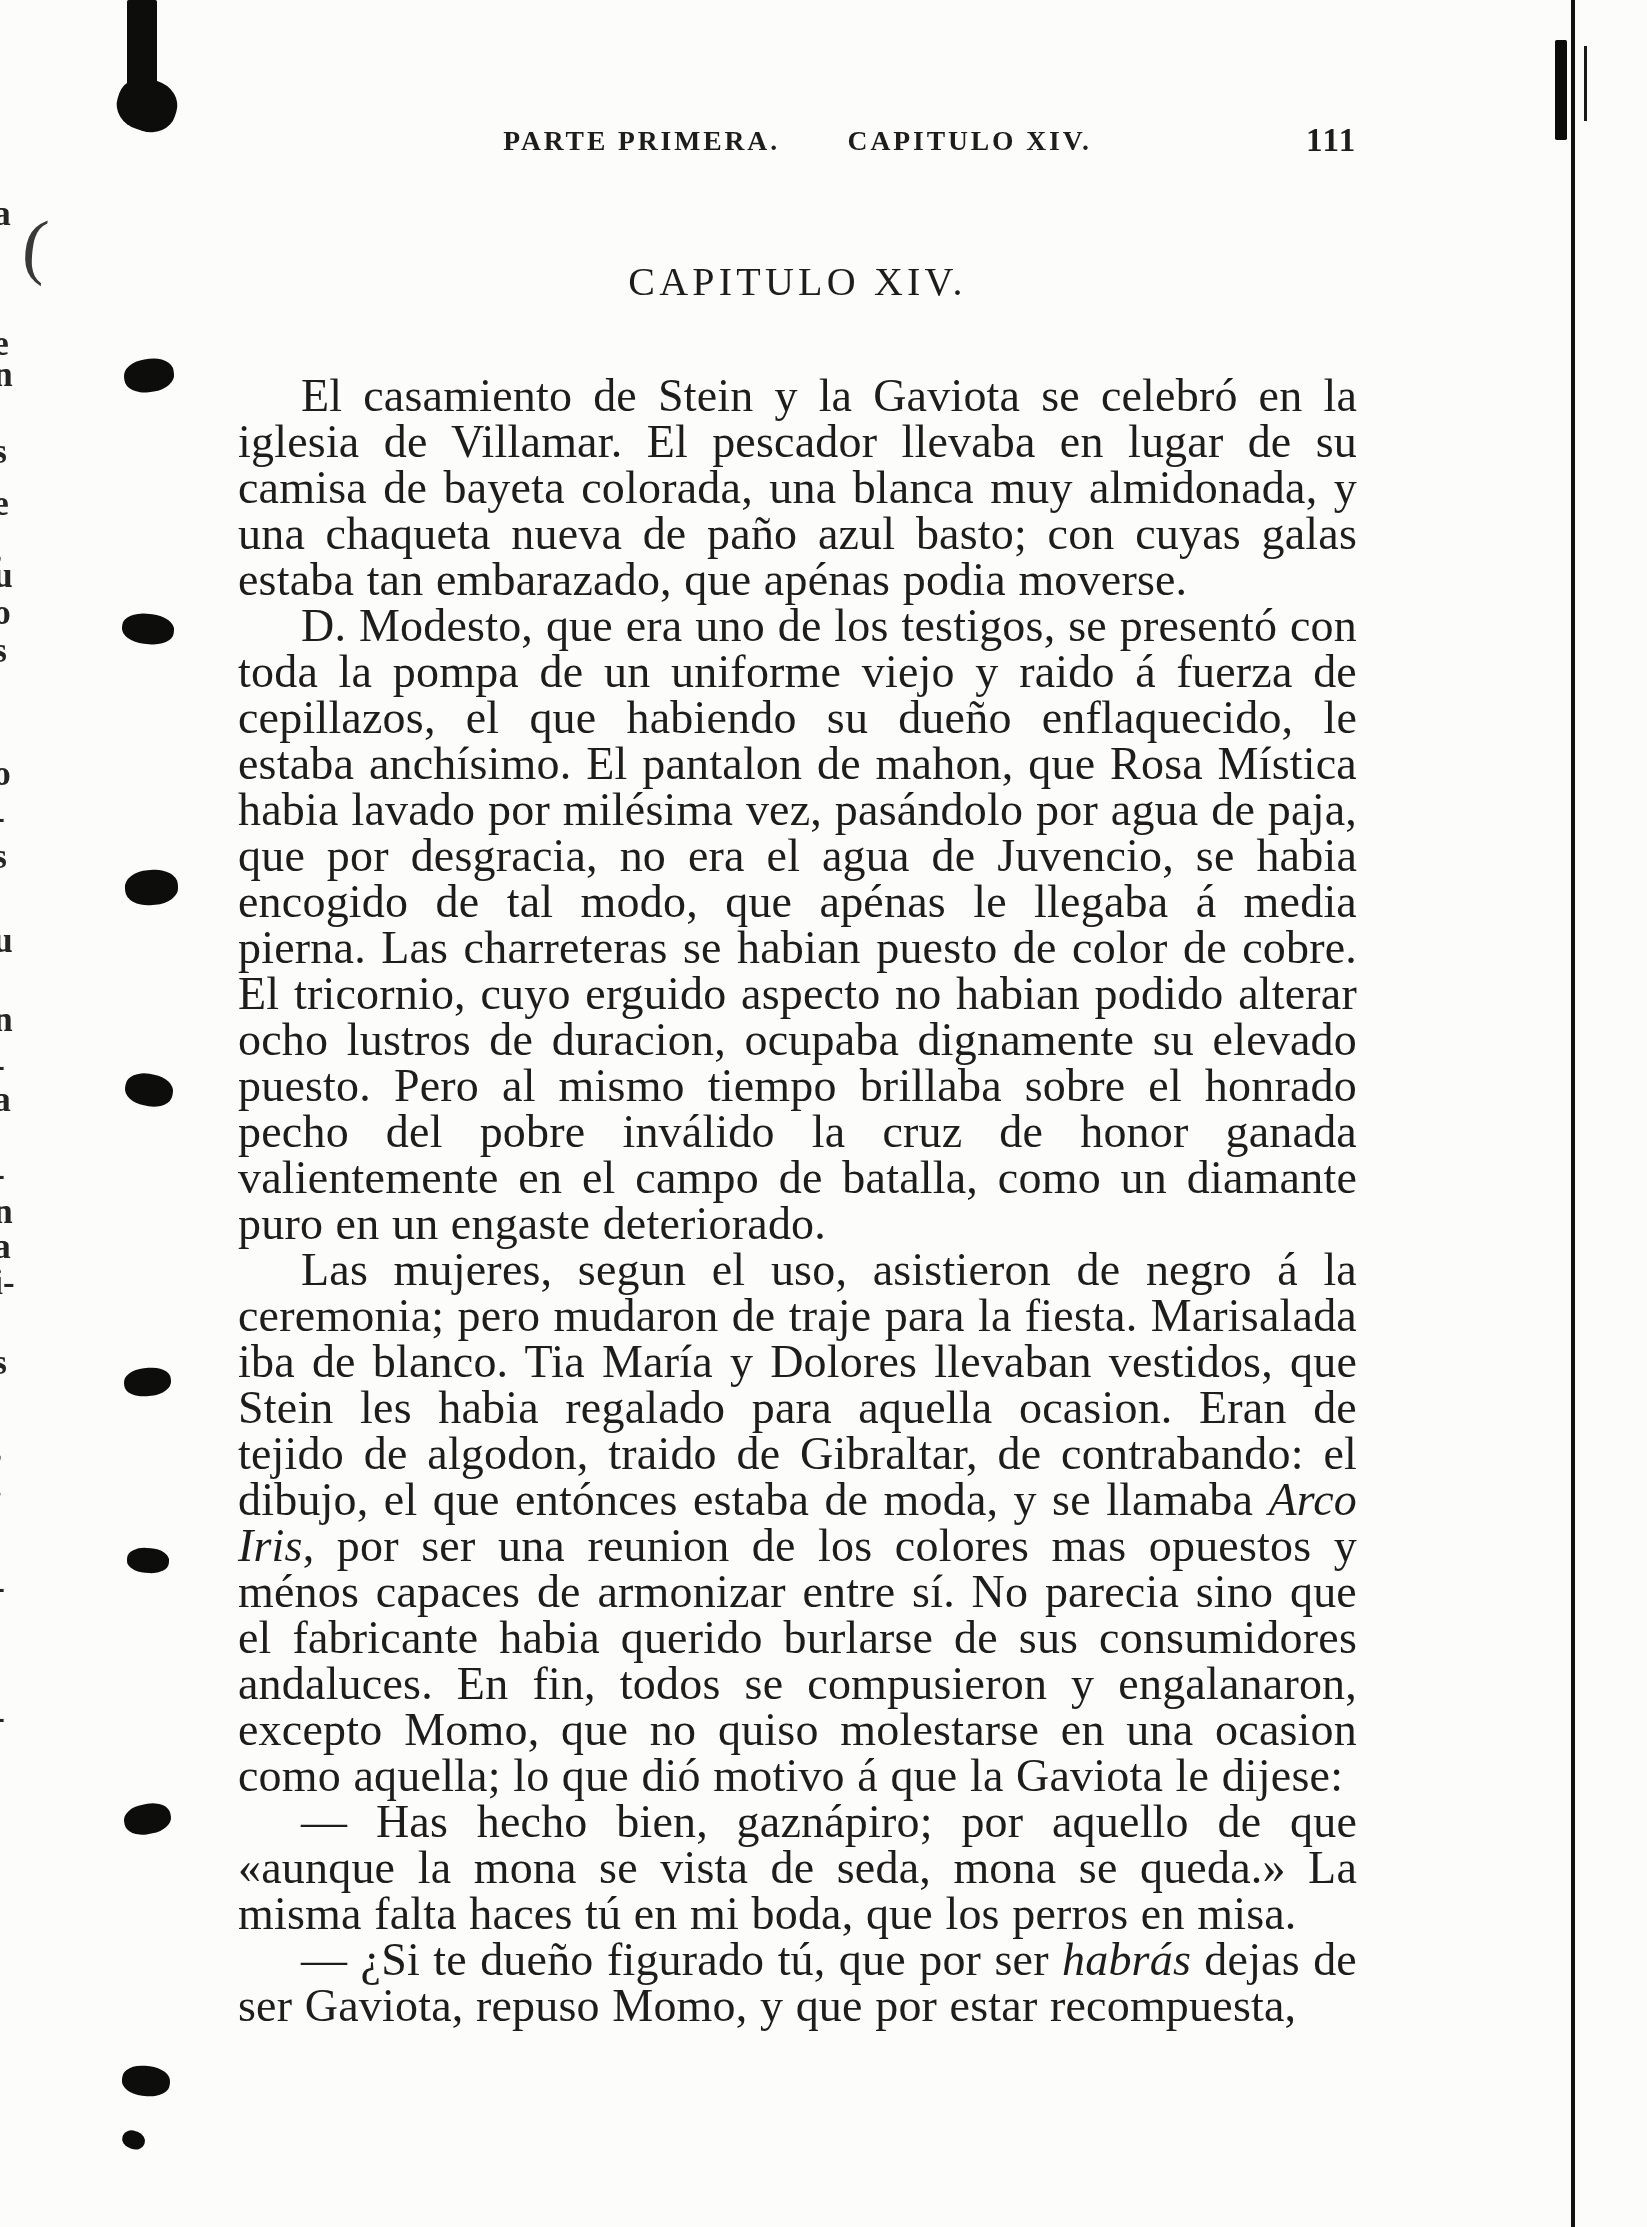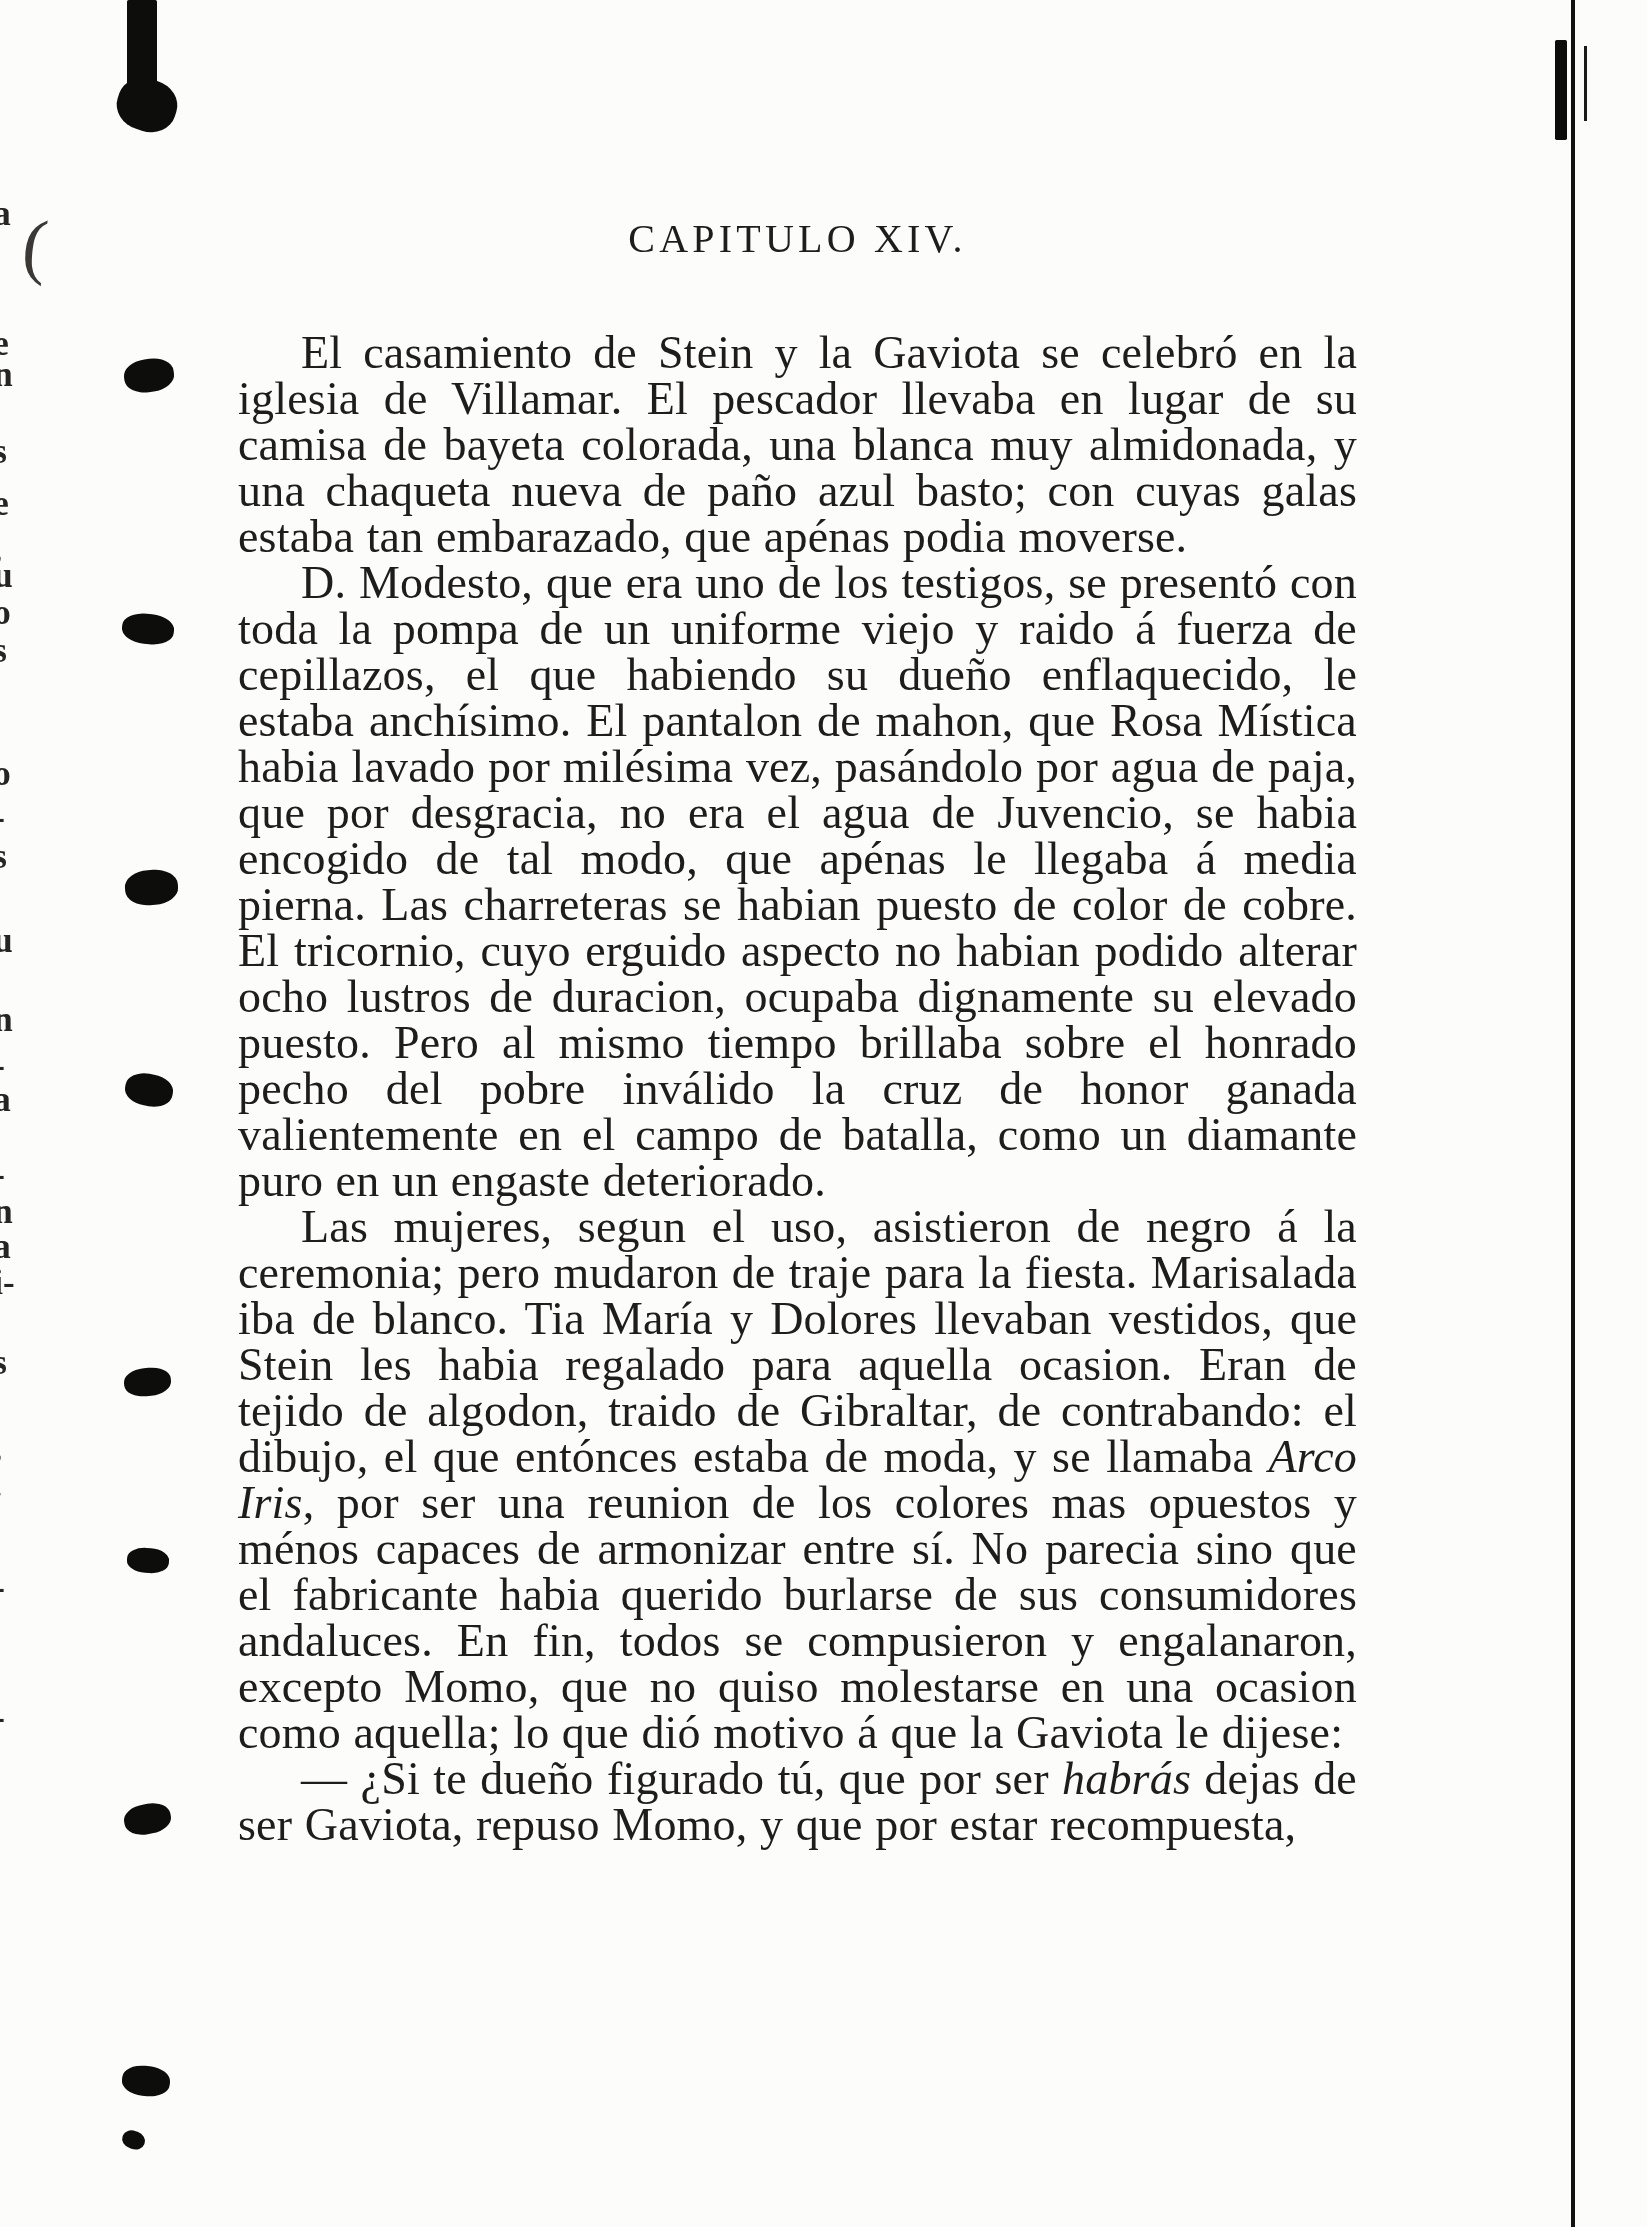--- a/index.html
+++ b/index.html
@@ -98,25 +98,34 @@
       <span class="frag" style="top: 1265px;">i-</span>
       <span class="frag" style="top: 1345px;">s</span>
       <span class="frag" style="top: 1430px;">,</span>
       <span class="frag" style="top: 1468px;">.</span>
       <span class="frag" style="top: 1570px;">-</span>
       <span class="frag" style="top: 1700px;">-</span>
     </div>
 
   <div class="content">
 
+    <div class="running-header">
+      <span class="rh-group">
+        <span>PARTE PRIMERA.</span>
+        <span class="rh-gap"></span>
+        <span>CAPITULO XIV.</span>
+      </span>
+      <span class="page-number">111</span>
+    </div>
 
     <div class="chapter-title">CAPITULO XIV.</div>
 
     <div id="paragraphs">
         <p><span>El casamiento de Stein y la Gaviota se celebró en la iglesia de Villamar. El pescador llevaba en lugar de su camisa de bayeta colorada, una blanca muy almidonada, y una chaqueta nueva de paño azul basto; con cuyas galas estaba tan embarazado, que apénas podia moverse.</span></p>
         <p><span>D. Modesto, que era uno de los testigos, se presentó con toda la pompa de un uniforme viejo y raido á fuerza de cepillazos, el que habiendo su dueño enflaquecido, le estaba anchísimo. El pantalon de mahon, que Rosa Mística habia lavado por milésima vez, pasándolo por agua de paja, que por desgracia, no era el agua de Juvencio, se habia encogido de tal modo, que apénas le llegaba á media pierna. Las charreteras se habian puesto de color de cobre. El tricornio, cuyo erguido aspecto no habian podido alterar ocho lustros de duracion, ocupaba dignamente su elevado puesto. Pero al mismo tiempo brillaba sobre el honrado pecho del pobre inválido la cruz de honor ganada valientemente en el campo de batalla, como un diamante puro en un engaste deteriorado.</span></p>
         <p><span>Las mujeres, segun el uso, asistieron de negro á la ceremonia; pero mudaron de traje para la fiesta. Marisalada iba de blanco. Tia María y Dolores llevaban vestidos, que Stein les habia regalado para aquella ocasion. Eran de tejido de algodon, traido de Gibraltar, de contrabando: el dibujo, el que entónces estaba de moda, y se llamaba </span><em>Arco Iris</em><span>, por ser una reunion de los colores mas opuestos y ménos capaces de armonizar entre sí. No parecia sino que el fabricante habia querido burlarse de sus consumidores andaluces. En fin, todos se compusieron y engalanaron, excepto Momo, que no quiso molestarse en una ocasion como aquella; lo que dió motivo á que la Gaviota le dijese:</span></p>
+        <p><span>— Has hecho bien, gaznápiro; por aquello de que «aunque la mona se vista de seda, mona se queda.» La misma falta haces tú en mi boda, que los perros en misa.</span></p>
         <p><span>— ¿Si te dueño figurado tú, que por ser </span><em>habrás</em><span> dejas de ser Gaviota, repuso Momo, y que por estar recompuesta,</span></p>
       </div>
 
   </div>
 </div>
 
 
 </body></html>

